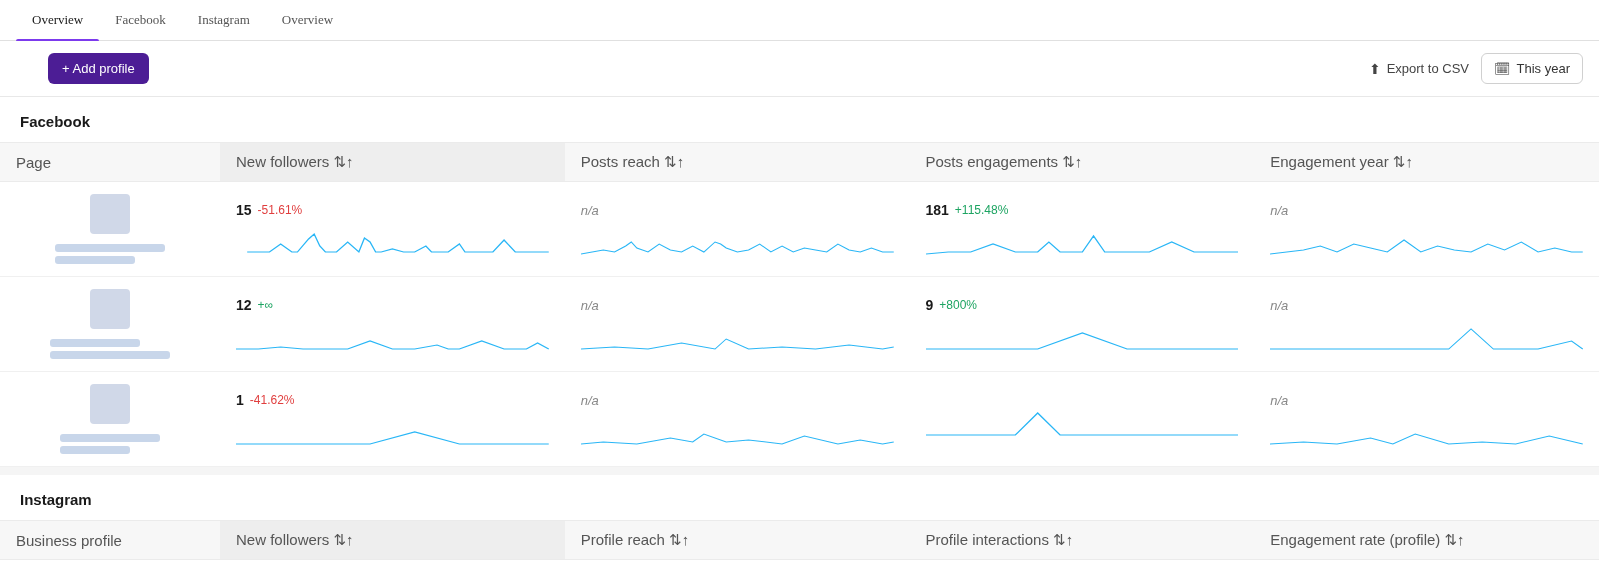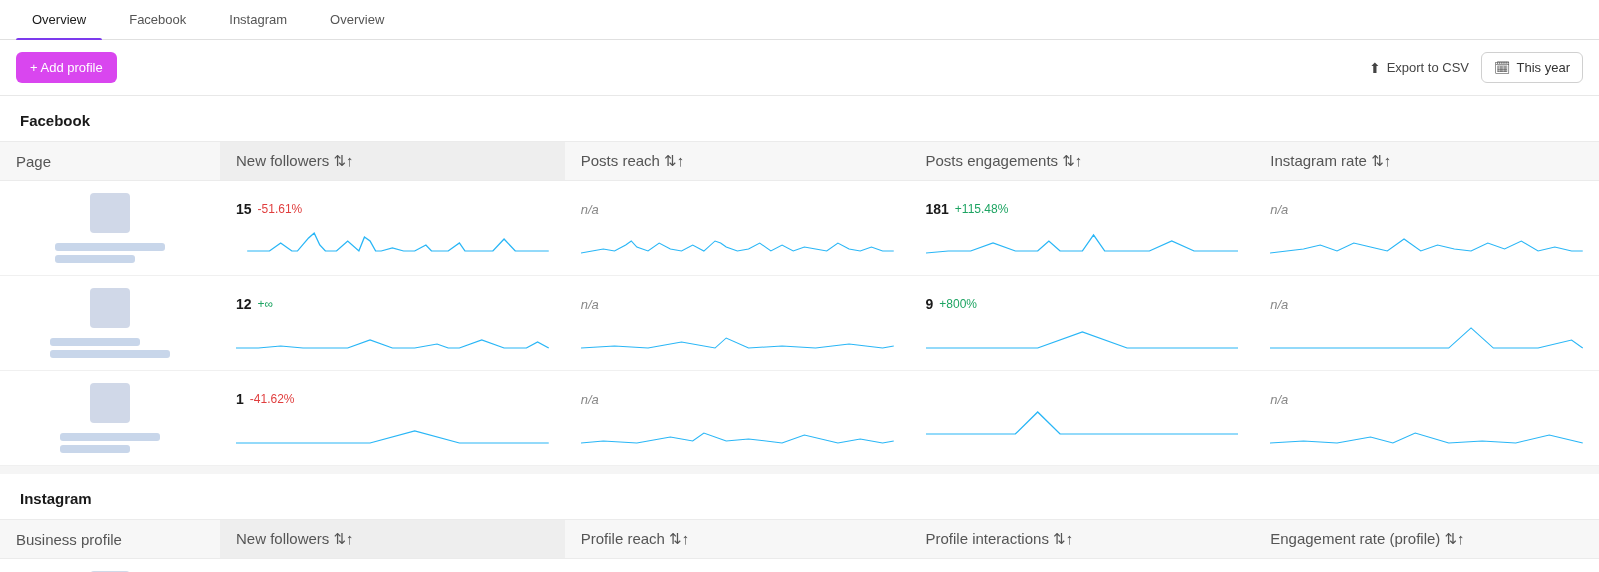--- a/index.html
+++ b/index.html
@@ -1,25 +1,25 @@
 <!DOCTYPE html>
 <html><head>
   <meta charset="utf-8">
   <style>
     * { box-sizing: border-box; margin: 0; padding: 0; }
     body { font-family: -apple-system, BlinkMacSystemFont, 'Segoe UI', sans-serif; background: #f5f5f5; font-size: 13px; color: #333; }
 
     .top-nav { background: #fff; border-bottom: 1px solid #e0e0e0; padding: 0 16px; display: flex; align-items: center; position: relative; }
-    .top-nav .nav-tabs { display: flex; gap: 11px; }
+    .top-nav .nav-tabs { display: flex; gap: 0; font-family: Liberation Serif, serif; }
     .nav-tab { padding: 12px 16px; cursor: pointer; font-size: 13px; color: #555; text-decoration: none; display: block; position: relative; }
     .nav-tab.active { color: #1a1a1a; font-weight: 500; }
     .nav-tab.active::after { content: ''; position: absolute; bottom: -1px; left: 0; right: 0; height: 2px; background: #7c3aed; border-radius: 2px 2px 0 0; }
 
     .toolbar { background: #fff; padding: 12px 16px; display: flex; justify-content: space-between; align-items: center; border-bottom: 1px solid #e8e8e8; }
-    .add-profile-btn { background: #d946ef; color: #fff; border: none; border-radius: 6px; padding: 8px 14px; font-size: 13px; cursor: pointer; display: flex; align-items: center; gap: 6px; font-weight: 500; }
+    .add-profile-btn { background: #4c1d95; color: #fff; border: none; border-radius: 6px; padding: 8px 14px; font-size: 13px; cursor: pointer; display: flex; align-items: center; gap: 6px; font-weight: 500; margin-left: 32px; }
     .toolbar-right { display: flex; align-items: center; gap: 12px; }
     .export-btn { background: none; border: none; color: #444; font-size: 13px; cursor: pointer; display: flex; align-items: center; gap: 6px; }
     .date-btn { background: #fff; border: 1px solid #d0d0d0; border-radius: 6px; padding: 7px 12px; font-size: 13px; cursor: pointer; display: flex; align-items: center; gap: 6px; color: #333; }
     .section { background: #fff; margin-bottom: 8px; }
     .section-header { padding: 16px 20px 12px; font-size: 15px; font-weight: 600; color: #1a1a1a; }
 
     .table-wrap { width: 100%; }
     .col-headers { display: grid; grid-template-columns: 220px 1fr 1fr 1fr 1fr; background: #f7f7f7; border-top: 1px solid #ebebeb; border-bottom: 1px solid #ebebeb; }
     .col-header { padding: 10px 16px; font-size: 15px; color: #555; font-weight: 500; display: flex; align-items: center; gap: 4px; }
     .col-header.sorted { background: #eeeeee; }
@@ -80,21 +80,21 @@
       <div class="col-header sorted">
         <span>New followers ⇅↑</span>
       </div>
       <div class="col-header">
         <span>Posts reach ⇅↑</span>
       </div>
       <div class="col-header">
         <span>Posts engagements ⇅↑</span>
       </div>
       <div class="col-header">
-        <span>Instagram rate ⇅↑</span>
+        <span>Engagement year ⇅↑</span>
       </div>
     </div>
 
     <div class="data-row">
       <div class="cell cell-page">
         <div class="page-thumb"></div>
         <div class="page-name-lines">
           <div class="name-line" style="width:110px;"></div>
           <div class="name-line" style="width:80px;"></div>
         </div>

